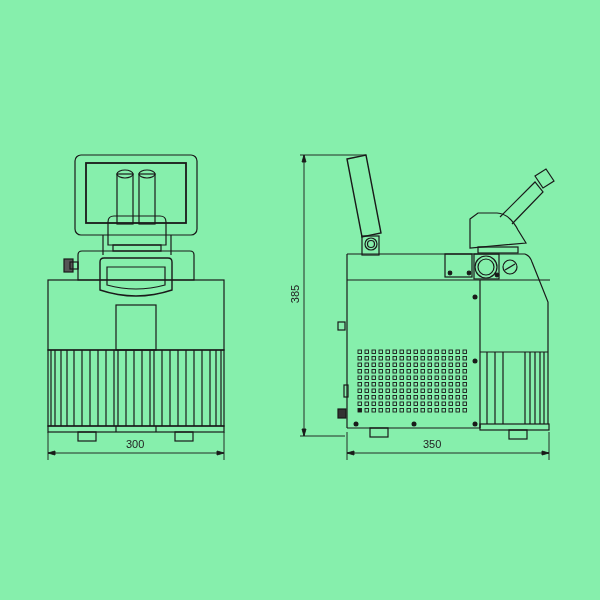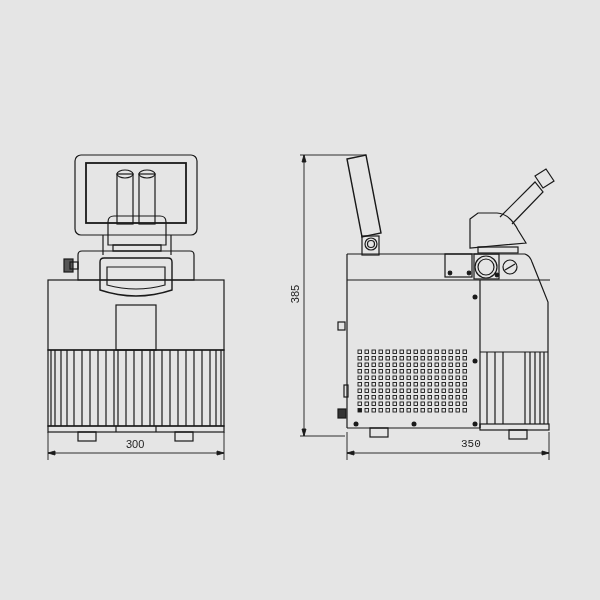--- a/index.html
+++ b/index.html
@@ -1,16 +1,16 @@
 <!DOCTYPE html>
 <html><head>
 <meta charset="utf-8">
 <style>
   html, body { margin: 0; padding: 0; background: #ffffff; }
-  #stage { position: relative; width: 600px; height: 600px; background: #e5e5e5; overflow: hidden; font-family: "Liberation Sans", sans-serif; }
+  #stage { position: relative; width: 600px; height: 600px; background: #86efac; overflow: hidden; font-family: "Liberation Sans", sans-serif; }
   #drawing { position: absolute; left: 0; top: 0; }
   .dim-label { position: absolute; font-size: 11px; color: #222; font-family: "Liberation Sans", sans-serif; }
   .dim-label.vertical { transform: rotate(-90deg); transform-origin: center center; }
 </style>
 </head>
 <body>
 
 <div id="stage">
   <svg id="drawing" width="600" height="600" viewBox="0 0 600 600" xmlns="http://www.w3.org/2000/svg">
     <g fill="none" stroke="#1a1a1a" stroke-width="1.2">
@@ -345,14 +345,14 @@
           <line x1="347" y1="453" x2="549" y2="453"></line>
           <path d="M347 453 L354 451 L354 455 Z" fill="#1a1a1a"></path>
           <path d="M549 453 L542 451 L542 455 Z" fill="#1a1a1a"></path>
         </g>
       </g>
     </g>
   </svg>
 
   <span class="dim-label" style="left:126px; top:438px;">300</span>
   <span class="dim-label vertical" style="left:286px; top:288px;">385</span>
-  <span class="dim-label" style="left:461px; top:438px;font-family:Liberation Mono, monospace;">350</span>
+  <span class="dim-label" style="left:423px; top:438px;">350</span>
 </div>
 
 </body></html>

